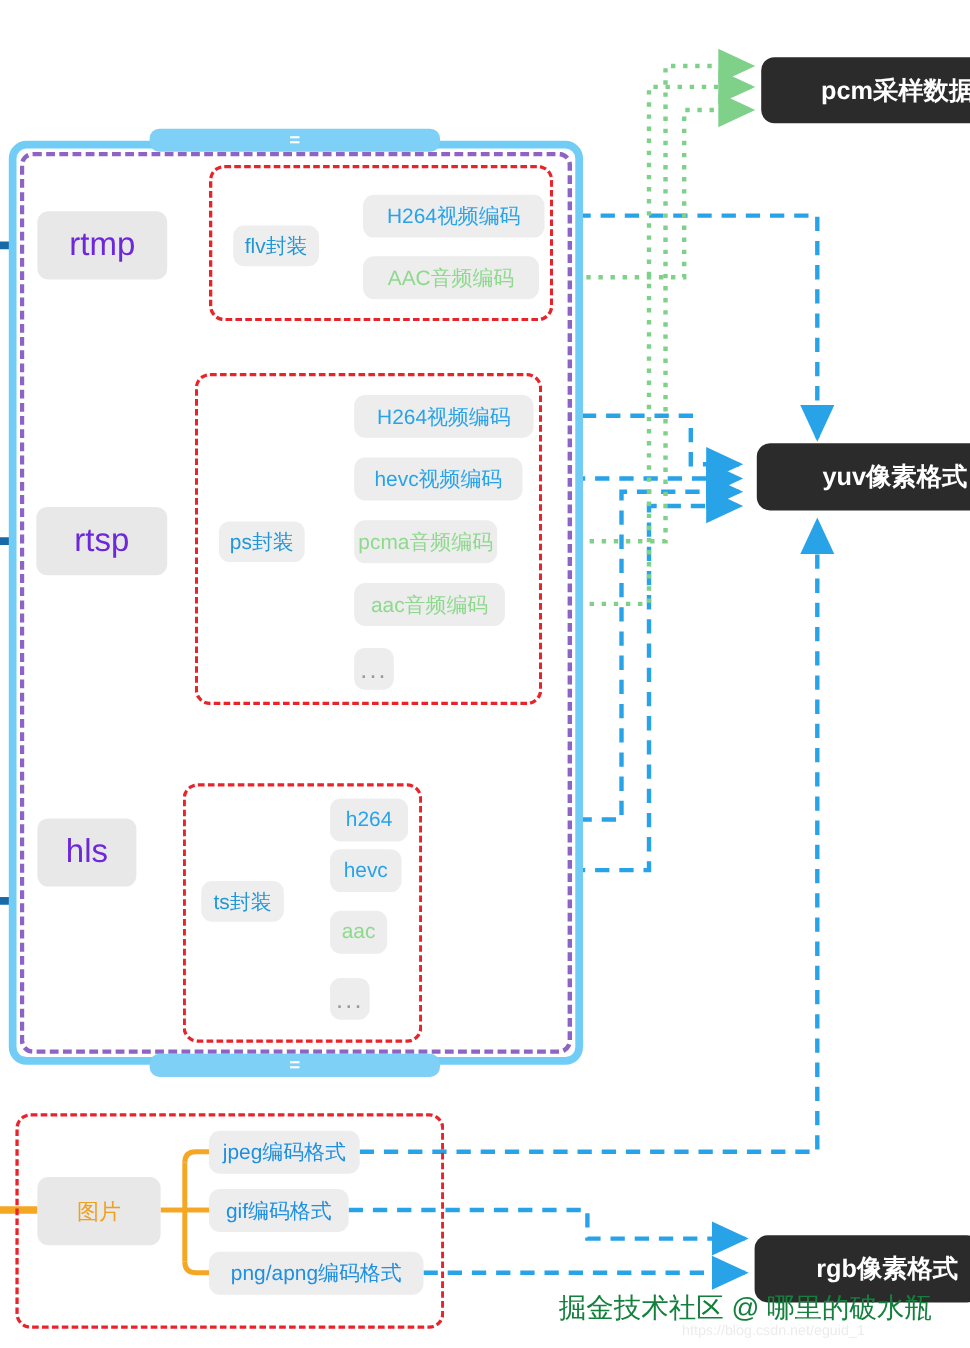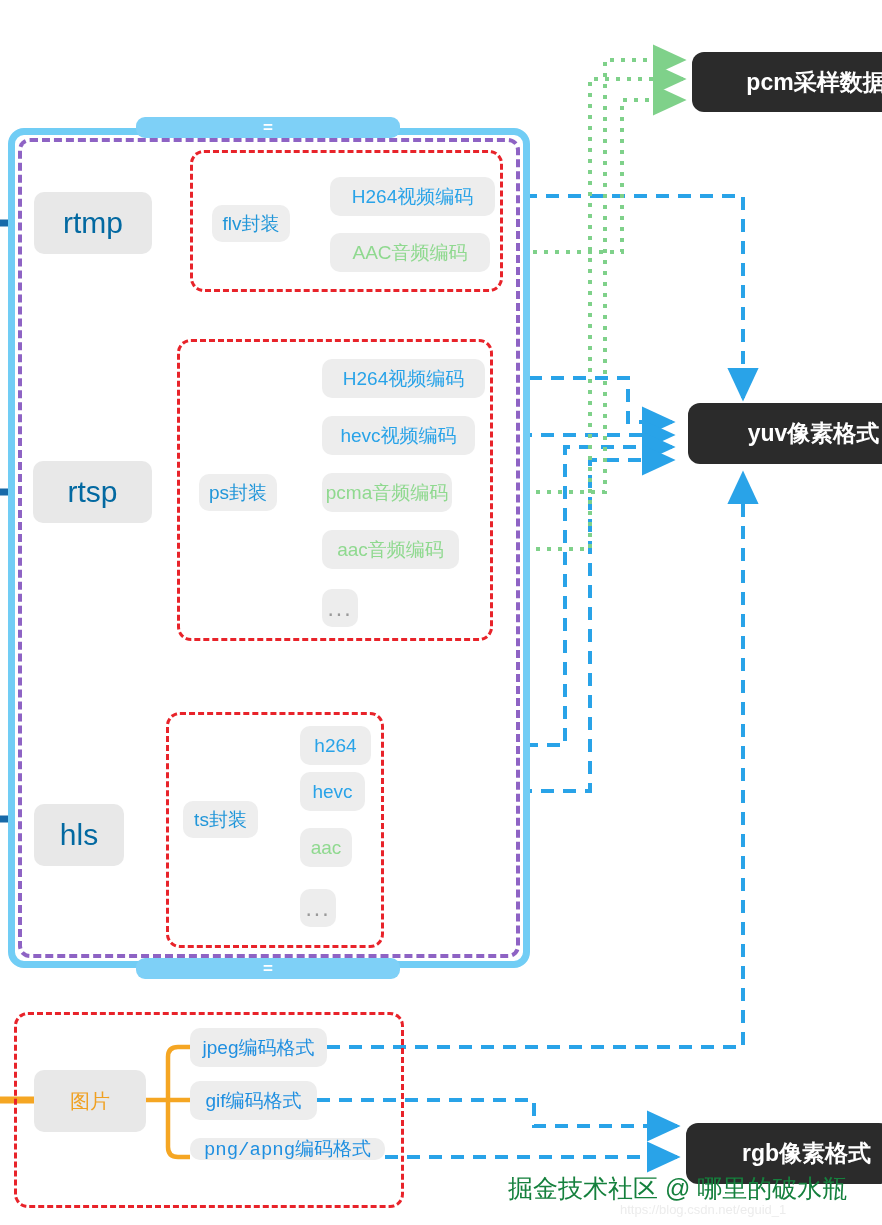--- a/index.html
+++ b/index.html
@@ -20,21 +20,21 @@
   
   .group-red{position:absolute;border:3px dashed #e8232a;border-radius:14px;box-sizing:border-box;}
 
   
   .chip{position:absolute;background:#e8e8e8;border-radius:10px;
         display:flex;align-items:center;justify-content:center;
         box-sizing:border-box;white-space:nowrap;}
   .chip.soft{background:#eeeeee;}
   .chip.ghost{background:#ededed;}
 
-  .t-root{color:#0369a1;font-size:30px;}
+  .t-root{color:#6d28d9;font-size:30px;}
   .t-pack{color:#2196d9;font-size:19px;}
   .t-vid{color:#29a3e8;font-size:19px;}
   .t-aud{color:#8fd98f;font-size:19px;}
   .t-img-root{color:#f0a020;font-size:20px;}
   .t-img-leaf{color:#1f8fe0;font-size:19px;}
   .t-dots{color:#9a9a9a;font-size:23px;letter-spacing:2px;}
 
   
   .dark-box{position:absolute;background:#2b2b2b;border-radius:12px;
             display:flex;align-items:center;justify-content:center;
@@ -149,21 +149,21 @@
 
   <div class="group-red" style="left:190px;top:150px;width:313px;height:142px;"></div>
   <div class="group-red" style="left:177px;top:339px;width:316px;height:302px;"></div>
   <div class="group-red" style="left:166px;top:712px;width:218px;height:236px;"></div>
   <div class="group-red" style="left:14px;top:1012px;width:390px;height:196px;"></div>
 
   <div class="chip t-root" style="left:34px;top:192px;width:118px;height:62px;">rtmp</div>
 
   <div class="chip t-root" style="left:33px;top:461px;width:119px;height:62px;">rtsp</div>
 
-  <div class="chip t-root" style="left:34px;top:804px;width:90px;height:62px;">hls</div>
+  <div class="chip t-root" style="left:34px;top:744px;width:90px;height:62px;">hls</div>
 
   <div class="chip t-img-root" style="left:34px;top:1070px;width:112px;height:62px;">图片</div>
 
   <div class="chip soft t-pack" style="left:212px;top:205px;width:78px;height:37px;">flv封装</div>
 
   <div class="chip soft t-pack" style="left:199px;top:474px;width:78px;height:37px;text-align:right;">ps封装</div>
 
   <div class="chip soft t-pack" style="left:183px;top:801px;width:75px;height:37px;">ts封装</div>
 
   <div class="chip ghost t-vid" style="left:330px;top:177px;width:165px;height:39px;">H264视频编码</div>
@@ -175,21 +175,21 @@
   <div class="chip ghost t-aud" style="left:322px;top:530px;width:137px;height:39px;">aac音频编码</div>
   <div class="chip ghost t-dots" style="left:322px;top:589px;width:36px;height:38px;">...</div>
 
   <div class="chip ghost t-vid" style="left:300px;top:726px;width:71px;height:39px;">h264</div>
   <div class="chip ghost t-vid" style="left:300px;top:772px;width:65px;height:39px;">hevc</div>
   <div class="chip ghost t-aud" style="left:300px;top:828px;width:52px;height:39px;">aac</div>
   <div class="chip ghost t-dots" style="left:300px;top:889px;width:36px;height:38px;">...</div>
 
   <div class="chip ghost t-img-leaf" style="left:190px;top:1028px;width:137px;height:39px;">jpeg编码格式</div>
   <div class="chip ghost t-img-leaf" style="left:190px;top:1081px;width:127px;height:39px;">gif编码格式</div>
-  <div class="chip ghost t-img-leaf" style="left:190px;top:1138px;width:195px;height:22px;font-family:Liberation Mono, monospace;">png/apng编码格式</div>
+  <div class="chip ghost t-img-leaf" style="left:190px;top:1138px;width:195px;height:39px;">png/apng编码格式</div>
 
   <div class="dark-box" style="left:692px;top:52px;width:176px;height:60px;">pcm采样数据</div>
 
   <div class="dark-box" style="left:688px;top:403px;width:179px;height:61px;">yuv像素格式</div>
 
   <div class="dark-box" style="left:686px;top:1110px;width:169px;height:61px;margin-top:13px;">rgb像素格式</div>
 
   <div class="wm" style="left:508px;top:1172px;">掘金技术社区 @ 哪里的破水瓶</div>
   <div class="wm-url" style="left:620px;top:1202px;">https://blog.csdn.net/eguid_1</div>
 

